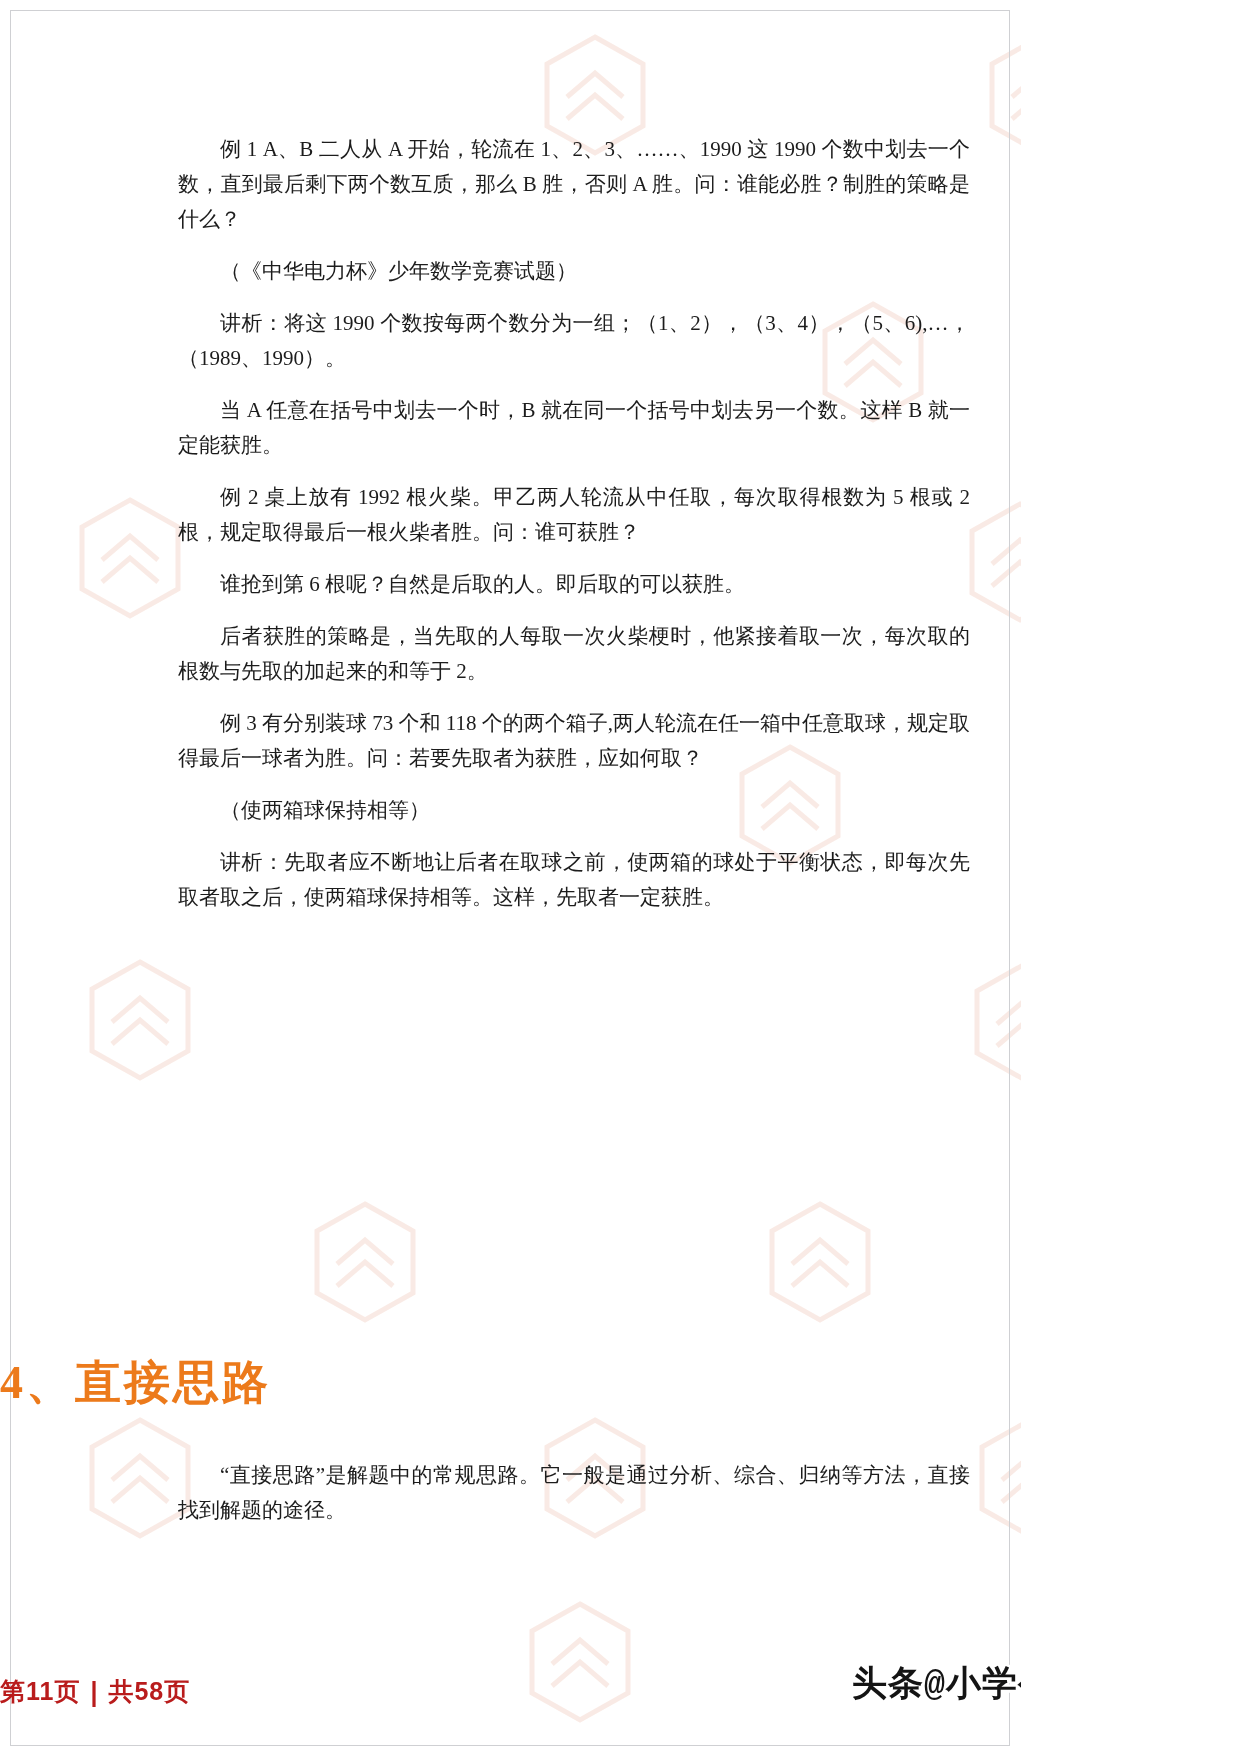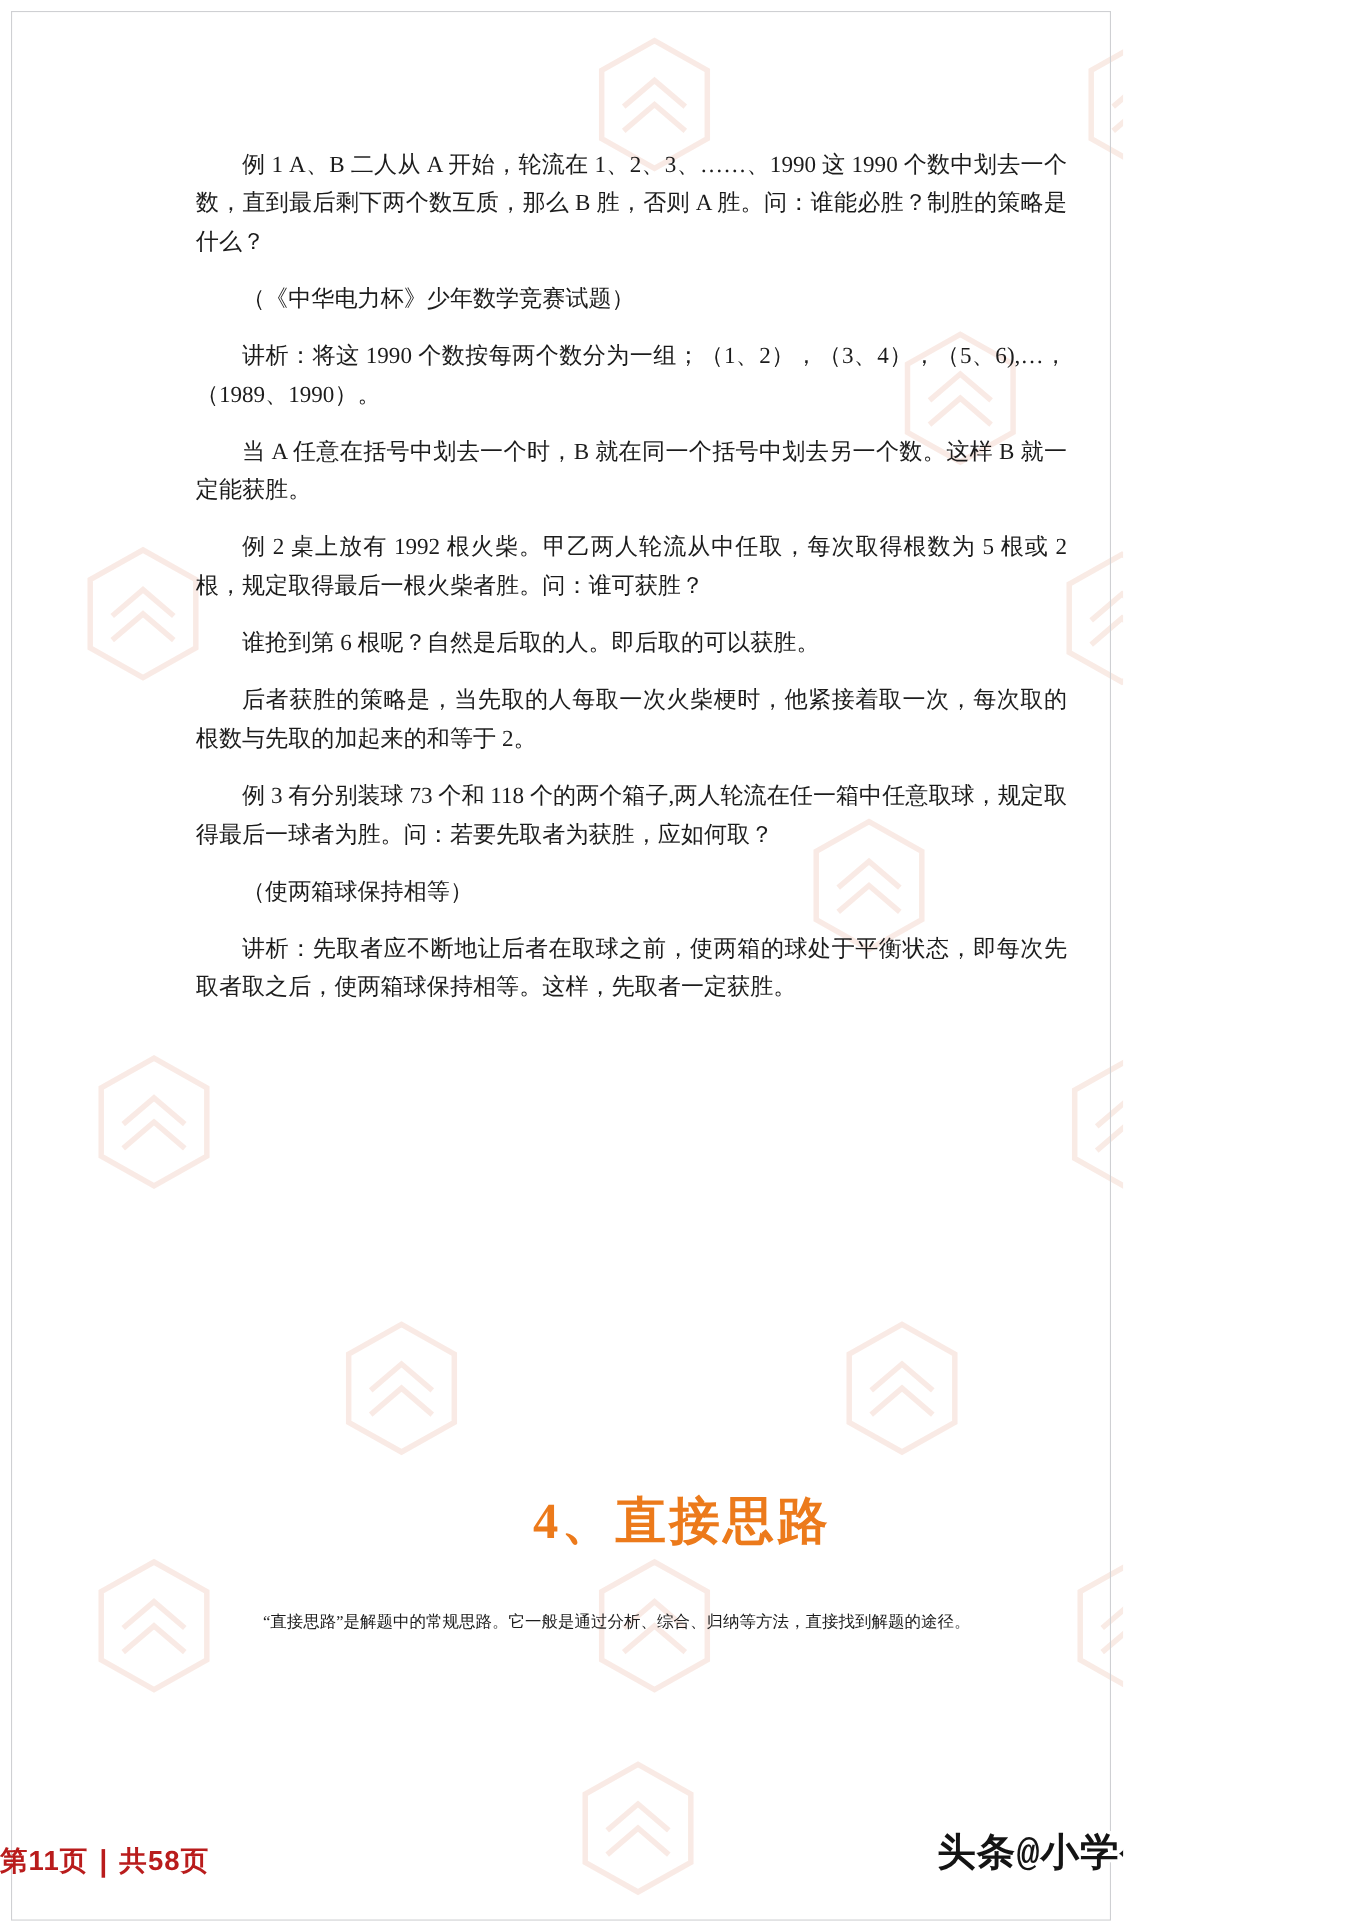--- a/index.html
+++ b/index.html
@@ -18,26 +18,26 @@
   .hex svg{width:100%;height:100%;}
   
   .content{
     position:absolute;left:178px;top:132px;width:792px;
     font-size:21px;line-height:35px;text-align:justify;
   }
   .content p{margin:0 0 17px 0;text-indent:2em;}
   
   .heading{
     position:absolute;left:0;top:1352px;width:1240px;
-    text-align:center;font-size:46px;line-height:62px;font-weight:bold;
+    text-align:left;font-size:46px;line-height:62px;font-weight:bold;
     color:#ec7a1b;letter-spacing:3px;
   }
   .intro{
     position:absolute;left:178px;top:1458px;width:792px;
-    font-size:15px;line-height:35px;text-align:justify;margin-left:31px;
+    font-size:21px;line-height:35px;text-align:justify;
   }
   .intro p{margin:0;text-indent:2em;}
   
   .footer{
     position:absolute;left:0;top:1675px;width:1086px;text-align:left;
     font-family:"Liberation Sans","DejaVu Sans",sans-serif;
     font-size:25px;font-weight:bold;color:#b91c1c;letter-spacing:1px;
   }
   .footer .sep{display:inline-block;margin:0 10px;transform:scaleY(1.1);}
   

